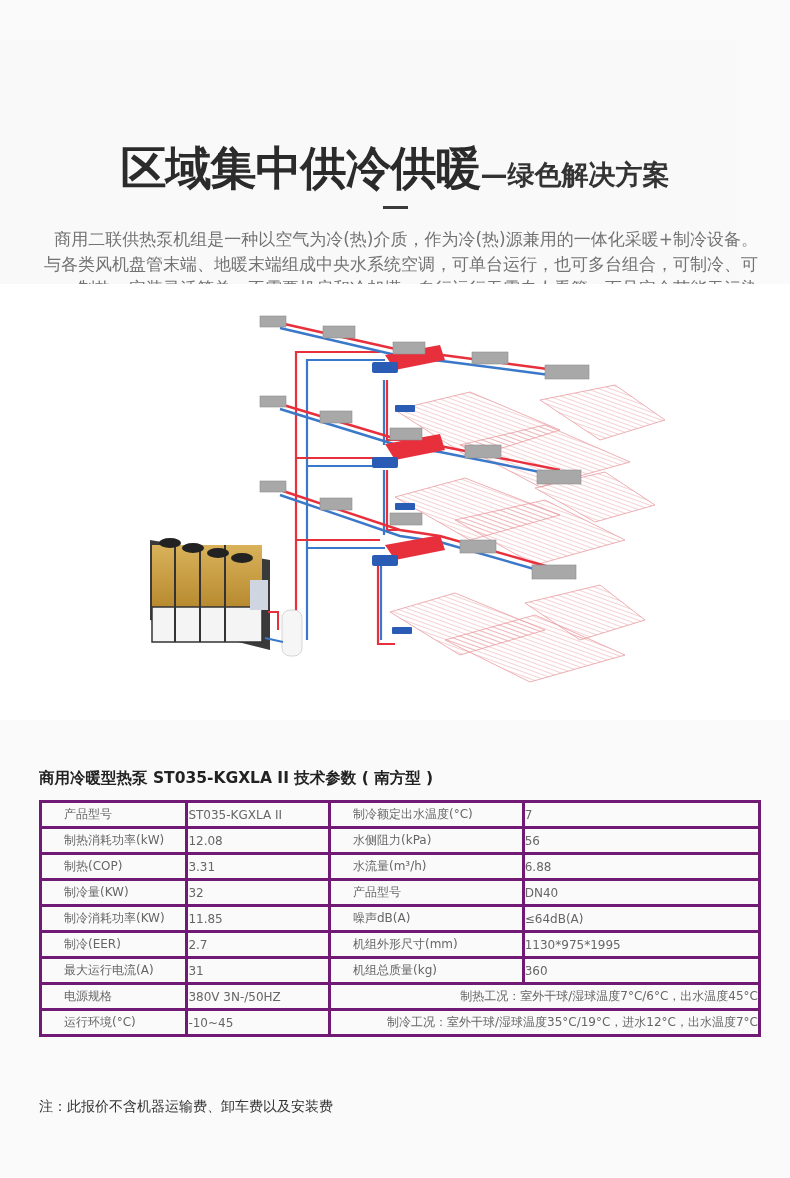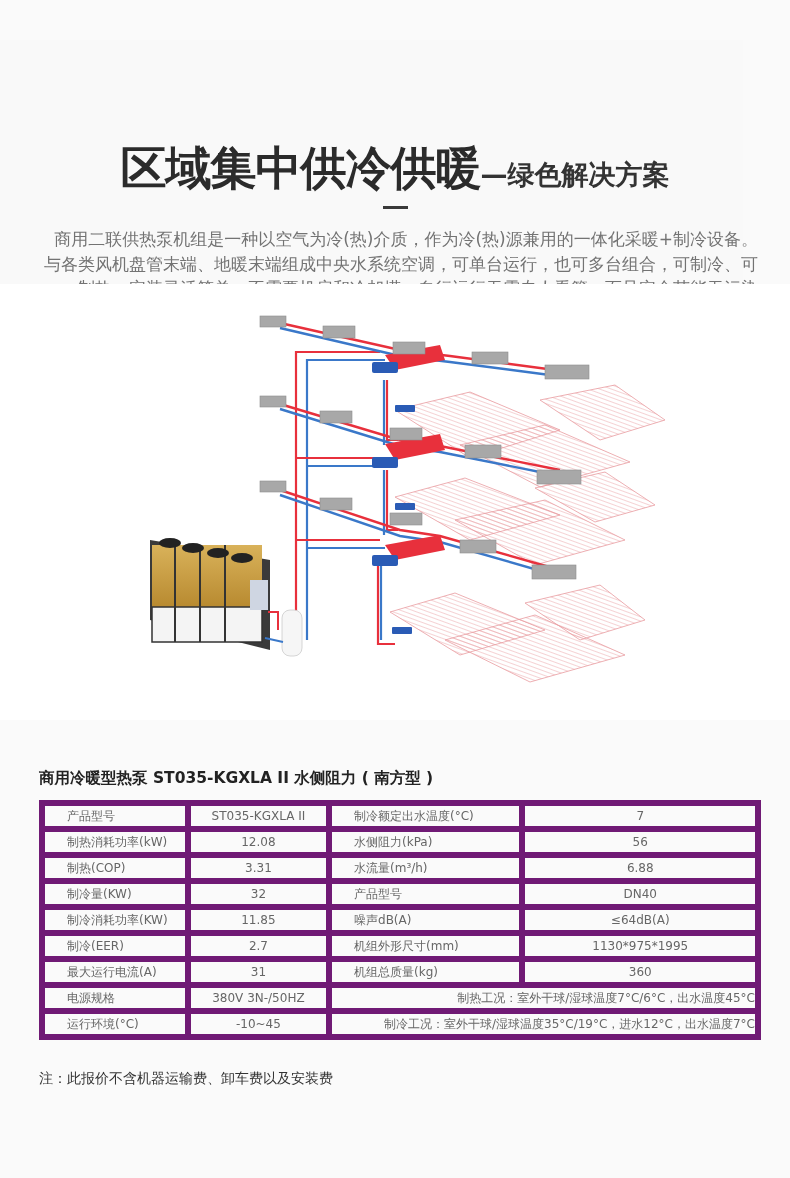--- a/index.html
+++ b/index.html
@@ -13,25 +13,25 @@
   .hero-divider { position: absolute; left: 383px; top: 166px; width: 25px; height: 3px; background: #3a3a3a; }
   .hero-desc { position: absolute; left: 38px; top: 187px; width: 720px; font-size: 17px; line-height: 24.5px; color: #737373; text-align: right; }
 
   .diagram { position: absolute; left: 0; top: 284px; width: 790px; height: 436px; background: #ffffff; }
   .diagram svg { position: absolute; left: 0; top: 0; }
   .diagram-caption { position: absolute; left: 612px; top: 682px; font-size: 13px; color: #777; }
 
   .specs { position: absolute; left: 0; top: 720px; width: 790px; height: 458px; background: #fafafa; }
   .spec-title { position: absolute; left: 39px; top: 768px; font-size: 15.5px; font-weight: bold; color: #222; white-space: nowrap; }
   table.spec { position: absolute; left: 39px; top: 800px; width: 722px; border-collapse: collapse; font-size: 12px; color: #666; }
-  table.spec td { border: 6px solid #701a75; height: 26px; padding: 0; white-space: nowrap; }
+  table.spec td { border: 3px solid #701a75; height: 26px; padding: 0; white-space: nowrap; }
   table.spec td.lbl { padding-left: 22px; text-align: left; }
-  table.spec td.val { text-align: center; }
+  table.spec td.val { }
   table.spec td.wide { padding-left: 22px; text-align: right; }
-  .note { position: absolute; left: 39px; top: 1070px; font-size: 14px; color: #333; }
+  .note { position: absolute; left: 39px; top: 1098px; font-size: 14px; color: #333; }
 </style>
 </head>
 <body>
 
 <section class="hero">
   <h1 class="hero-title">
     <span class="main">区域集中供冷供暖</span><span class="sub">—</span><span class="sub">绿色解决方案</span>
   </h1>
   <div class="hero-divider"></div>
   <p class="hero-desc">商用二联供热泵机组是一种以空气为冷(热)介质，作为冷(热)源兼用的一体化采暖+制冷设备。与各类风机盘管末端、地暖末端组成中央水系统空调，可单台运行，也可多台组合，可制冷、可制热，安装灵活简单，不需要机房和冷却塔，自行运行无需专人看管，而且安全节能无污染</p>
@@ -132,21 +132,21 @@
     <g>
       <rect x="282" y="610" width="20" height="46" rx="8" fill="#f6f6f6" stroke="#ccc" stroke-width="0.8"></rect>
       <polyline points="268,612 278,612 278,630" fill="none" stroke="#e8303c" stroke-width="2"></polyline>
       <polyline points="265,638 283,642" fill="none" stroke="#3a78c9" stroke-width="2"></polyline>
     </g>
   </svg>
   <div class="diagram-caption">湿腾热泵机组系统图</div>
 </section>
 
 <section class="specs"></section>
-<h2 class="spec-title">商用冷暖型热泵 ST035-KGXLA II 水侧阻力 ( 南方型 )</h2>
+<h2 class="spec-title">商用冷暖型热泵 ST035-KGXLA II 技术参数 ( 南方型 )</h2>
 
 <table class="spec">
   <colgroup>
     <col style="width:147px">
       <col style="width:144px">
       <col style="width:194px">
       <col style="width:237px">
   </colgroup>
   <tbody id="spec-body">
       <tr>

